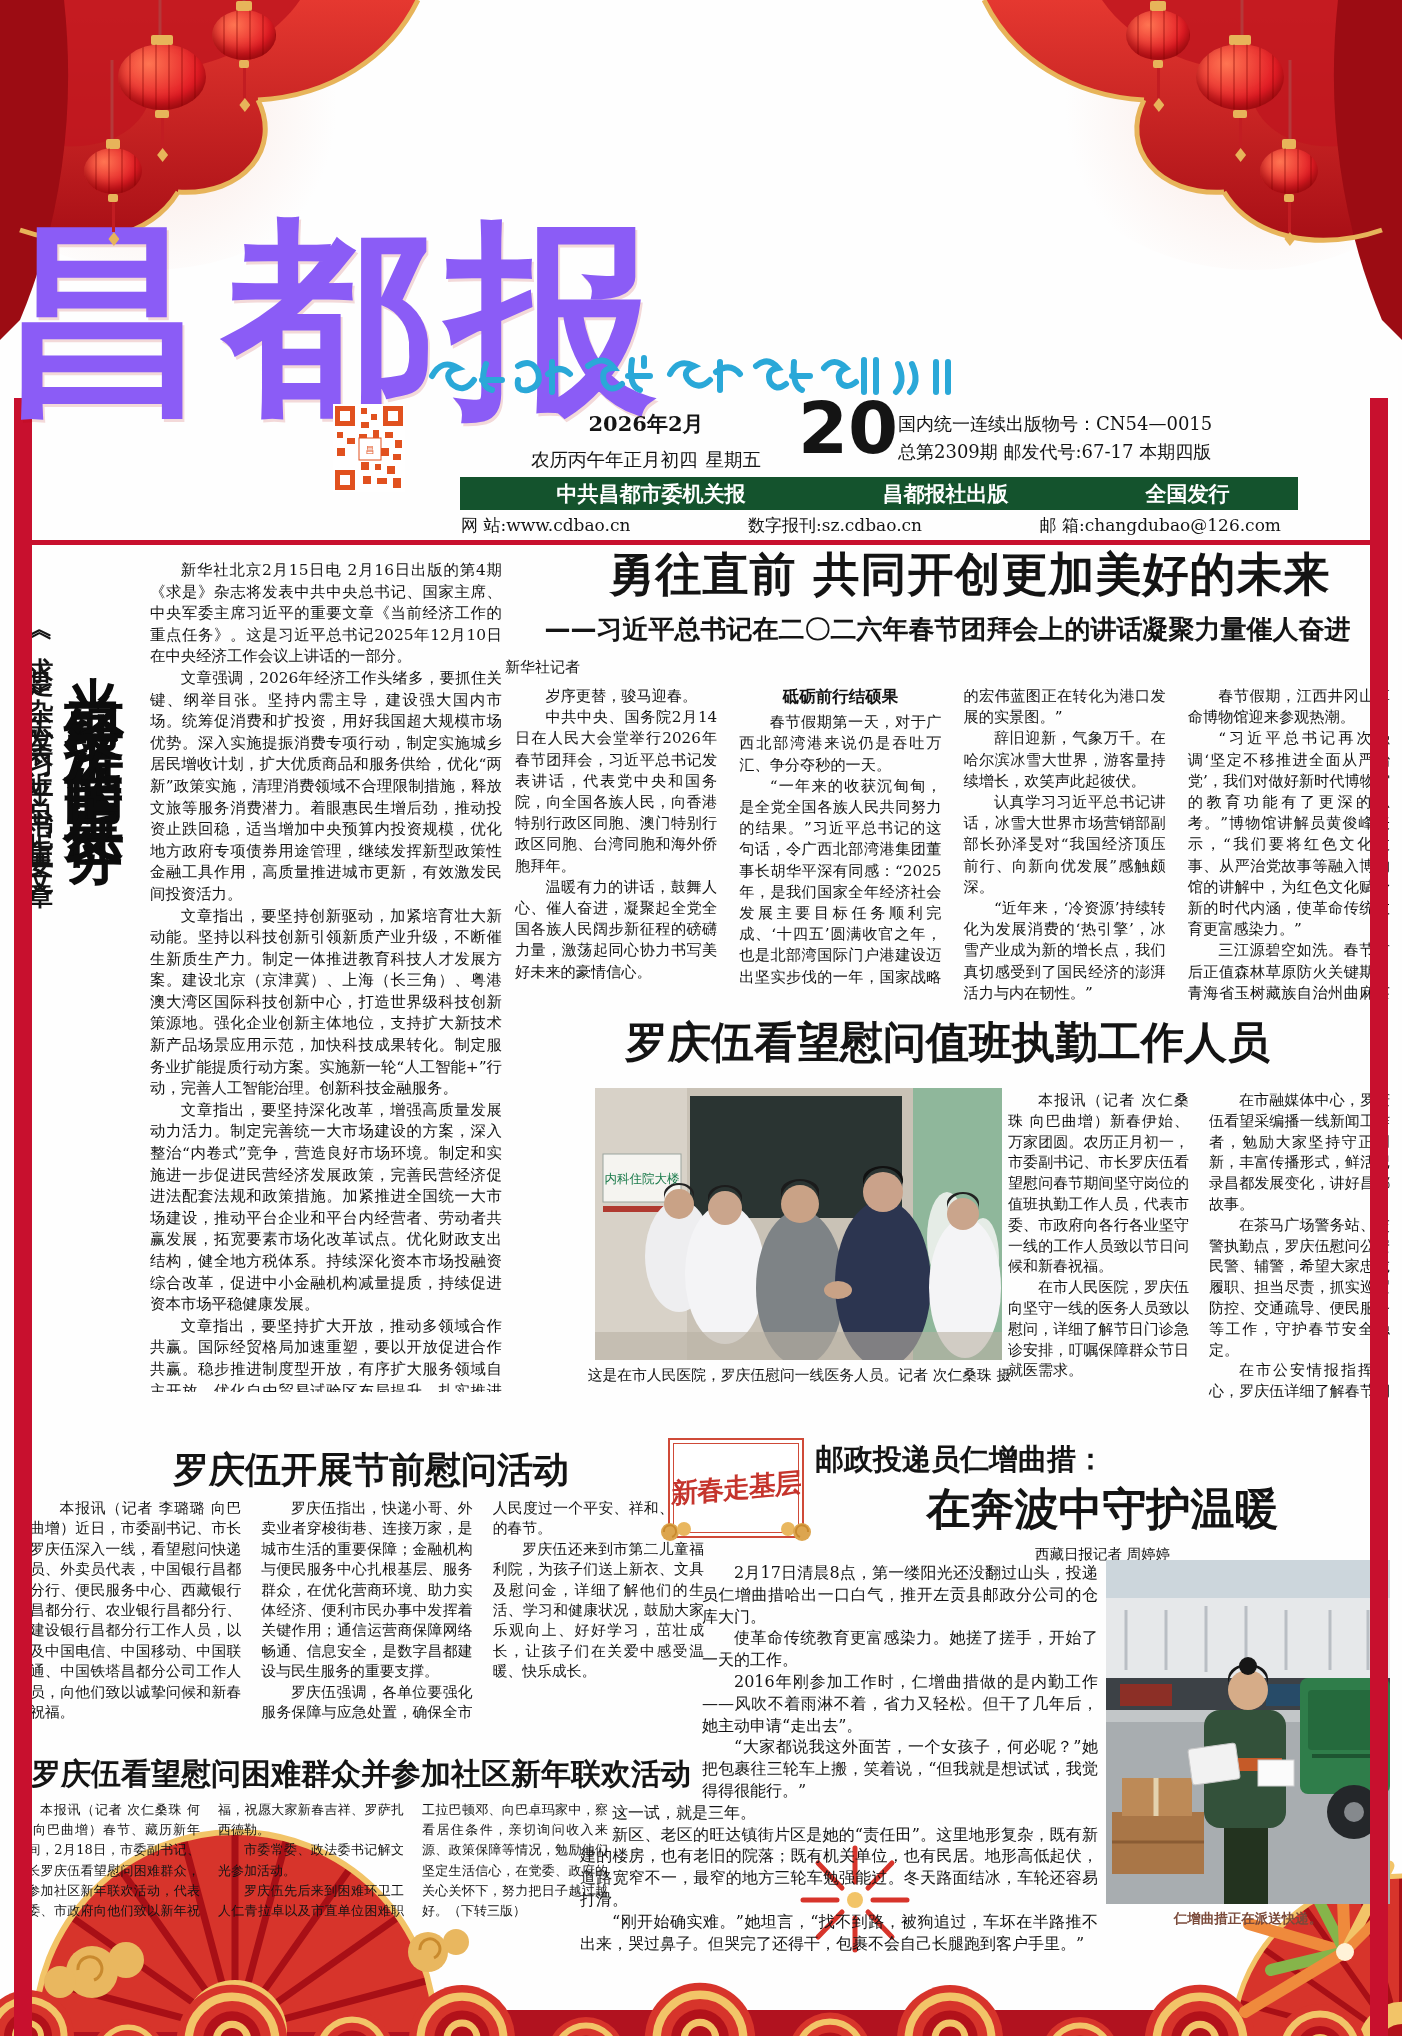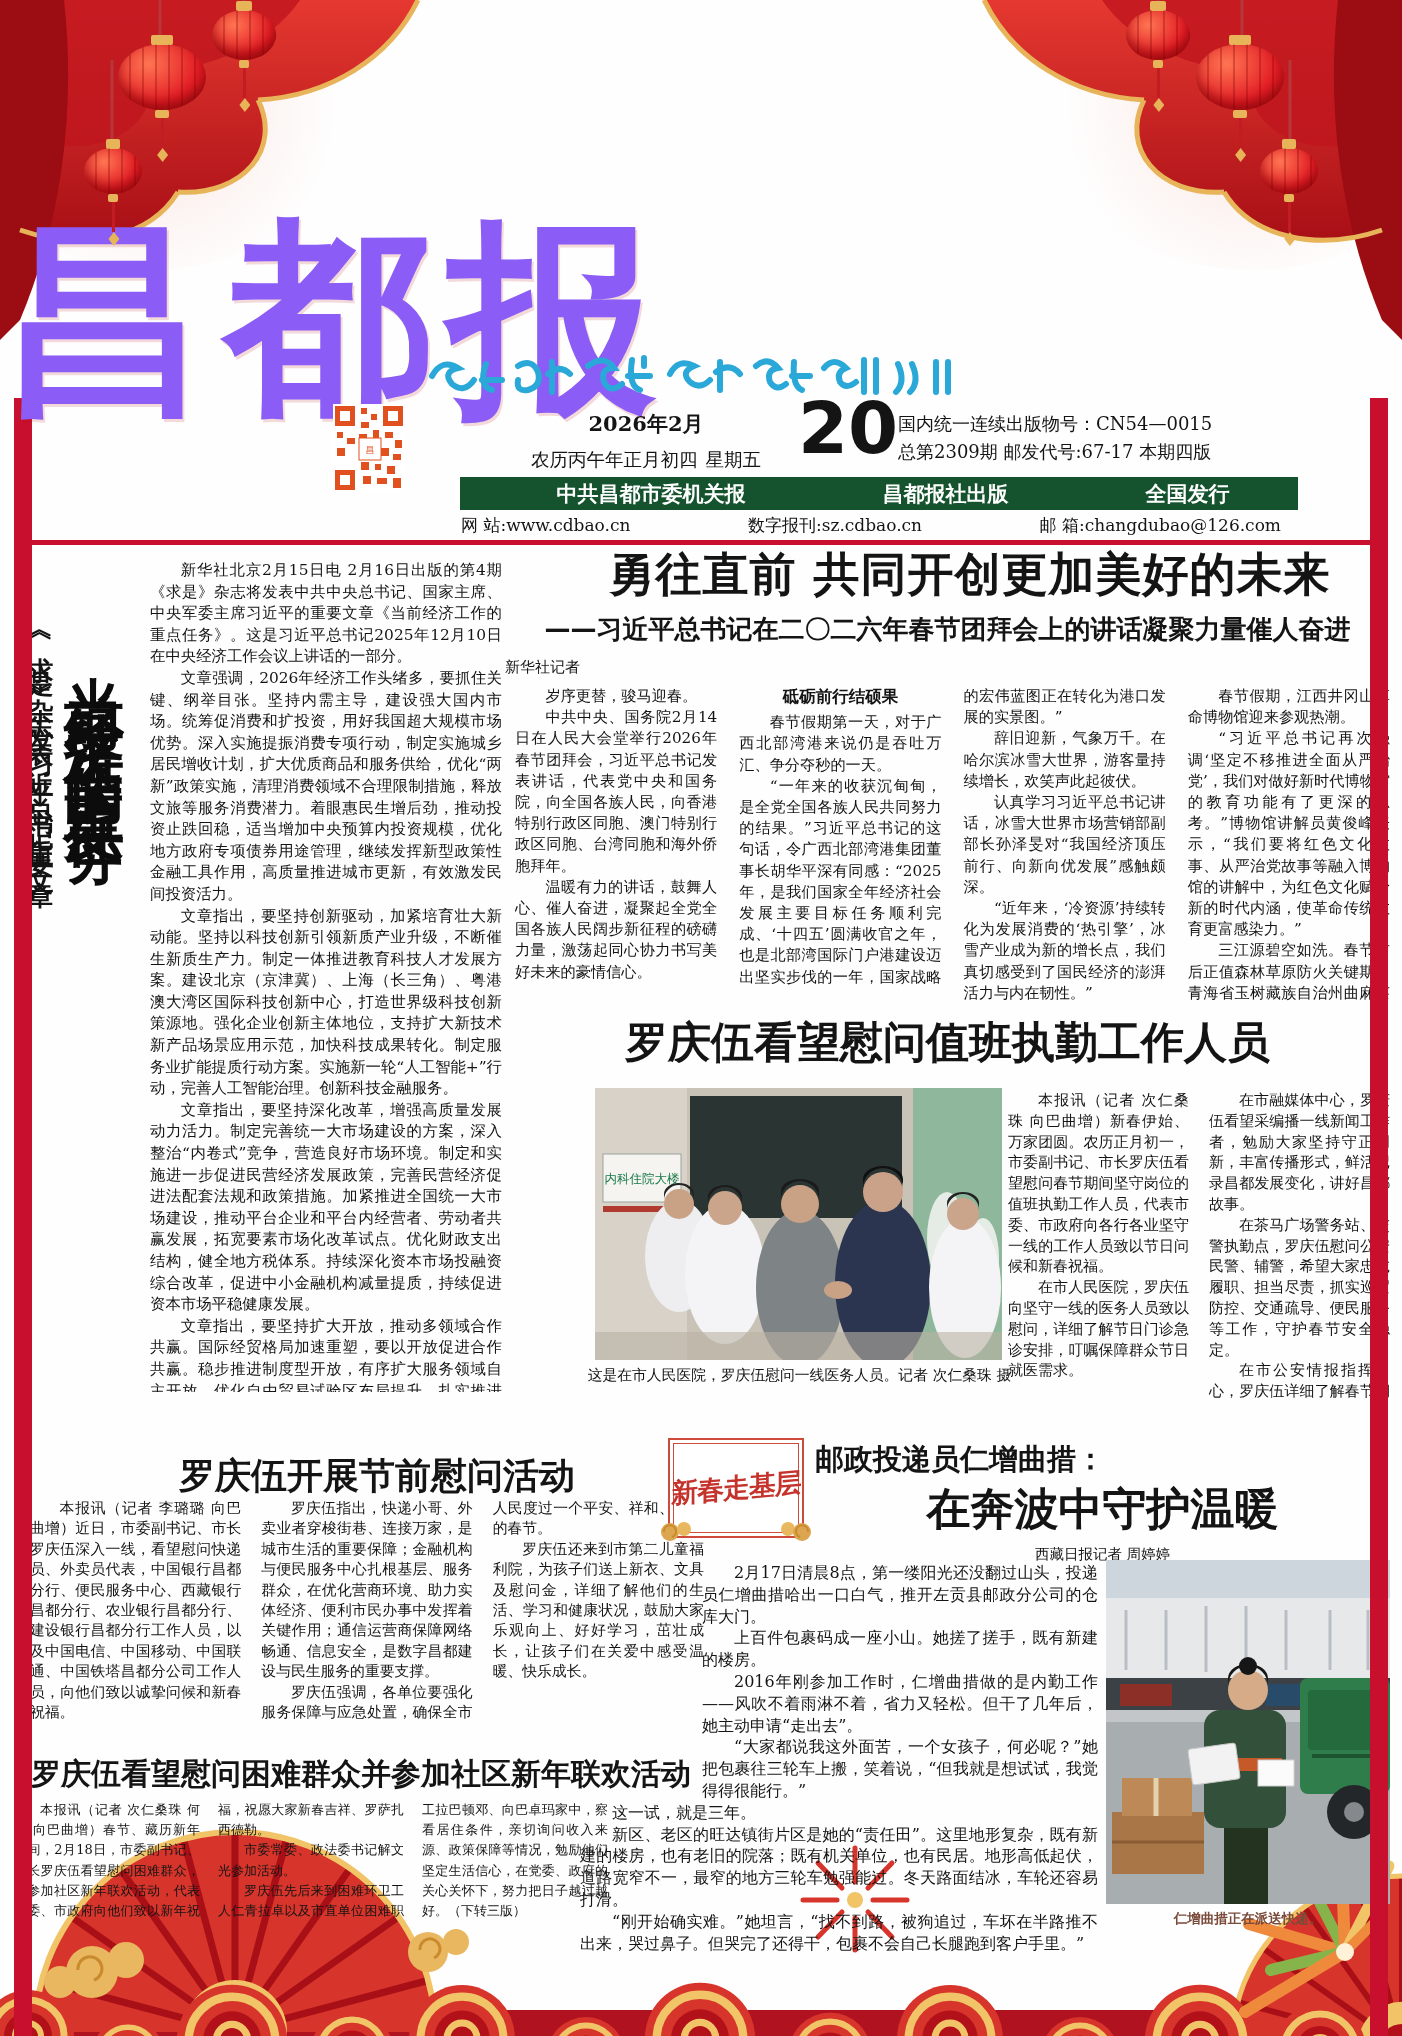--- a/index.html
+++ b/index.html
@@ -65,21 +65,21 @@
   .spring-body{position:absolute;left:515px;top:686px;width:875px;height:320px;
     column-count:4;column-gap:22px;font-size:15.2px;line-height:21.2px;}
   
   .duty-hl{position:absolute;left:505px;top:1014px;width:885px;margin:0;text-align:center;z-index:3;
     font-family:"DejaVu Sans",sans-serif;font-weight:900;font-size:43px;}
   .duty-photo{position:absolute;left:595px;top:1088px;width:407px;height:272px;z-index:3;}
   .duty-caption{position:absolute;left:557px;top:1366px;width:485px;text-align:center;font-size:14.8px;z-index:3;}
   .duty-body{position:absolute;left:1008px;top:1090px;width:382px;height:318px;
     column-count:2;column-gap:20px;font-size:15px;line-height:20.8px;}
   
-  .prefest-hl{position:absolute;left:20px;top:1436px;width:682px;margin:16px;text-align:center;z-index:3;
+  .prefest-hl{position:absolute;left:20px;top:1436px;width:682px;margin:10px;text-align:center;z-index:3;
     font-family:"DejaVu Sans",sans-serif;font-weight:900;font-size:36px;}
   .prefest-body{position:absolute;left:30px;top:1498px;width:674px;height:256px;
     column-count:3;column-gap:20px;font-size:14.8px;line-height:20.4px;}
   
   .badge{position:absolute;left:668px;top:1438px;width:132px;height:96px;z-index:3;
     border:2px solid #cf4a38;box-shadow:inset 0 0 0 3px #fff,inset 0 0 0 4px #cf4a38;
     display:flex;align-items:center;justify-content:center;background:#fff;}
   .badge span{color:#c5342c;font-weight:800;font-size:27px;letter-spacing:-1px;
     font-family:"DejaVu Serif",serif;transform:rotate(-5deg) skewX(-5deg);}
   .badge svg{position:absolute;width:40px;height:26px;}
@@ -324,21 +324,21 @@
       <path d="M34,16 a6,6 0 1 0 -8,5" fill="none" stroke="#c98a2e" stroke-width="2"></path>
       </svg>
   </div>
   <div class="gr-kicker">邮政投递员仁增曲措：</div>
   <h2 class="gr-hl">在奔波中守护温暖</h2>
   <div class="gr-byline">西藏日报记者 周婷婷</div>
   <div class="gr-body textcol abs">
     <div class="gr-float"></div>
     <div>
         <p>2月17日清晨8点，第一缕阳光还没翻过山头，投递员仁增曲措哈出一口白气，推开左贡县邮政分公司的仓库大门。</p>
-        <p>上百件包裹码成一座小山。她搓了搓手，既有新建的楼房。</p>
+        <p>使革命传统教育更富感染力。她搓了搓手，开始了一天的工作。</p>
         <p>2016年刚参加工作时，仁增曲措做的是内勤工作——风吹不着雨淋不着，省力又轻松。但干了几年后，她主动申请“走出去”。</p>
         <p>“大家都说我这外面苦，一个女孩子，何必呢？”她把包裹往三轮车上搬，笑着说，“但我就是想试试，我觉得得很能行。”</p>
         <p>这一试，就是三年。</p>
         <p>新区、老区的旺达镇街片区是她的“责任田”。这里地形复杂，既有新建的楼房，也有老旧的院落；既有机关单位，也有民居。地形高低起伏，道路宽窄不一，最窄的地方三轮车勉强能过。冬天路面结冰，车轮还容易打滑。</p>
         <p>“刚开始确实难。”她坦言，“找不到路，被狗追过，车坏在半路推不出来，哭过鼻子。但哭完了还得干，包裹不会自己长腿跑到客户手里。”</p>
       </div>
   </div>
   <svg class="gr-photo" viewBox="0 0 284 344">
     <rect width="284" height="344" fill="#ccd6dc"></rect>
     <rect x="0" y="38" width="284" height="84" fill="#e6e8ea"></rect>

